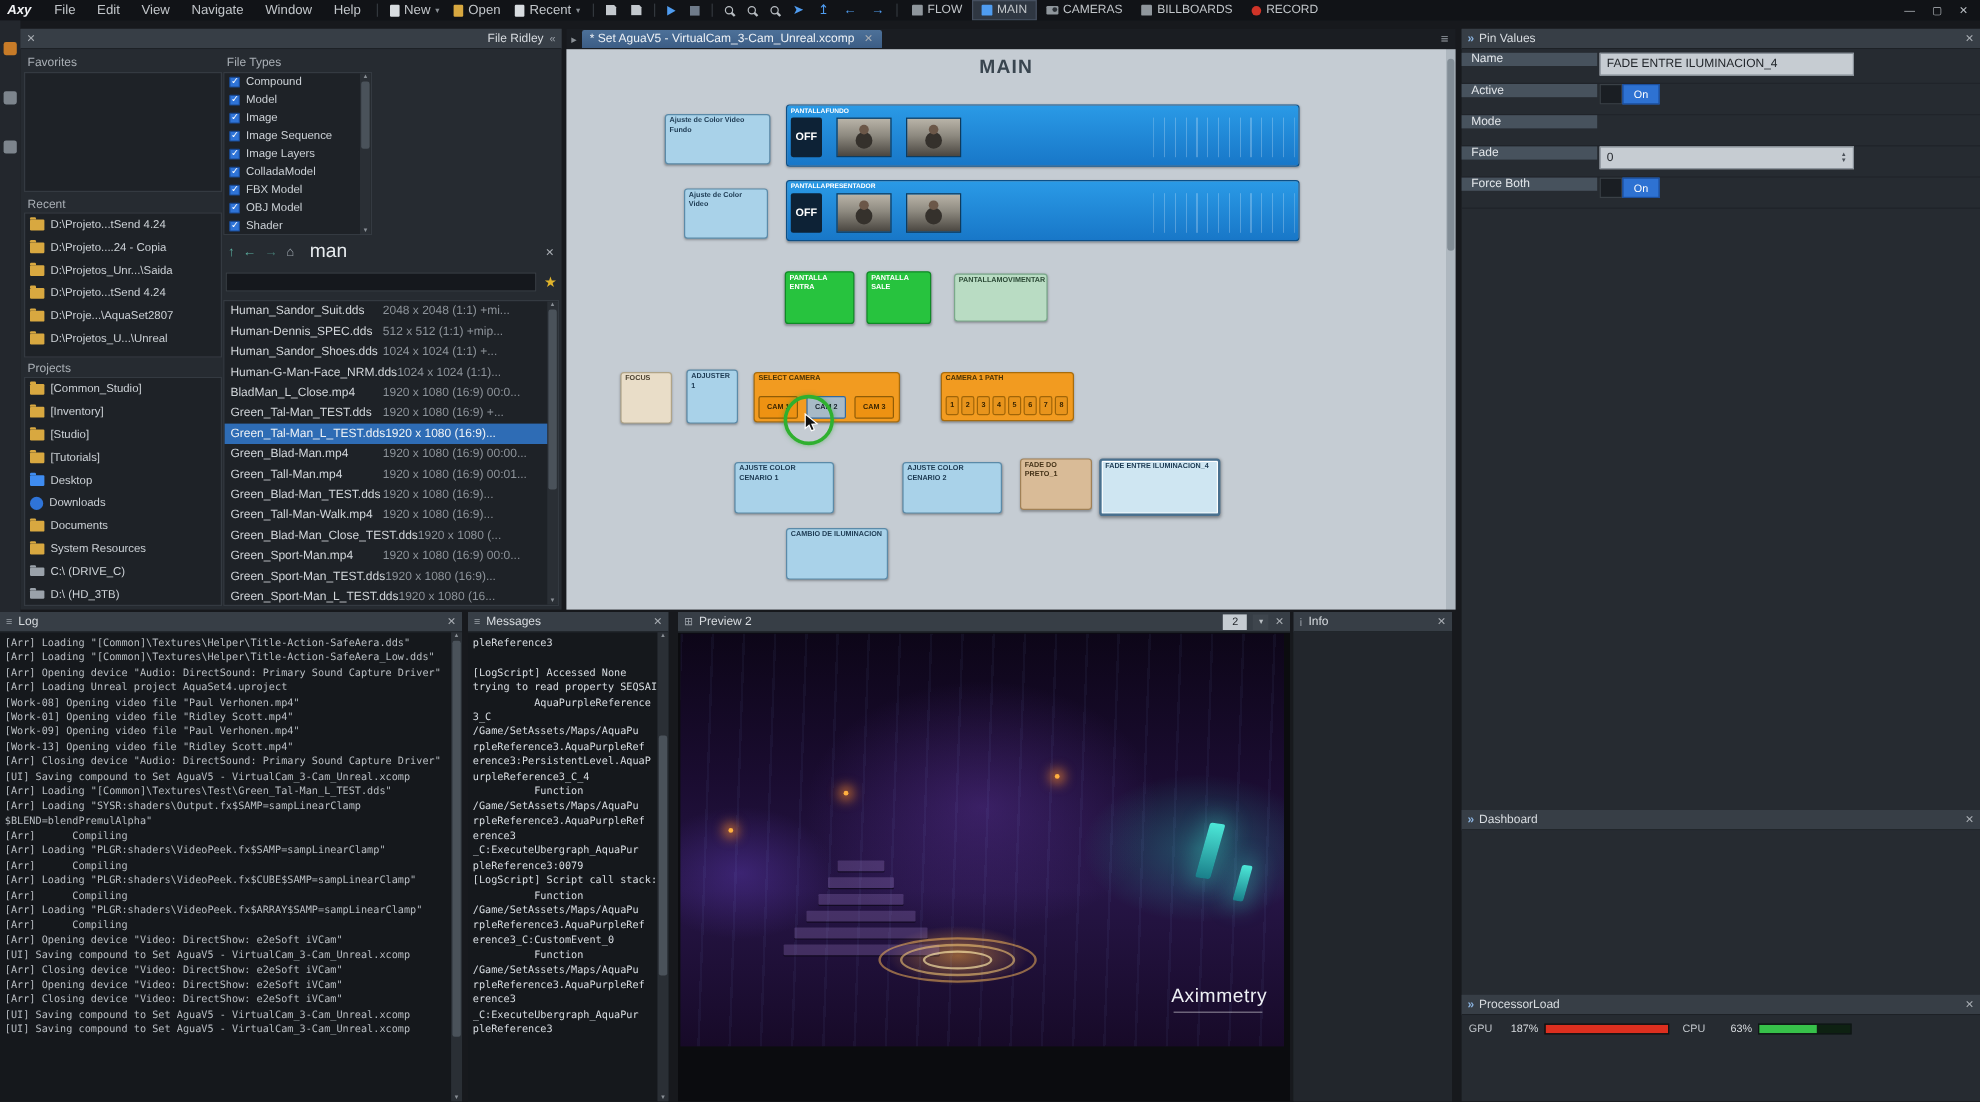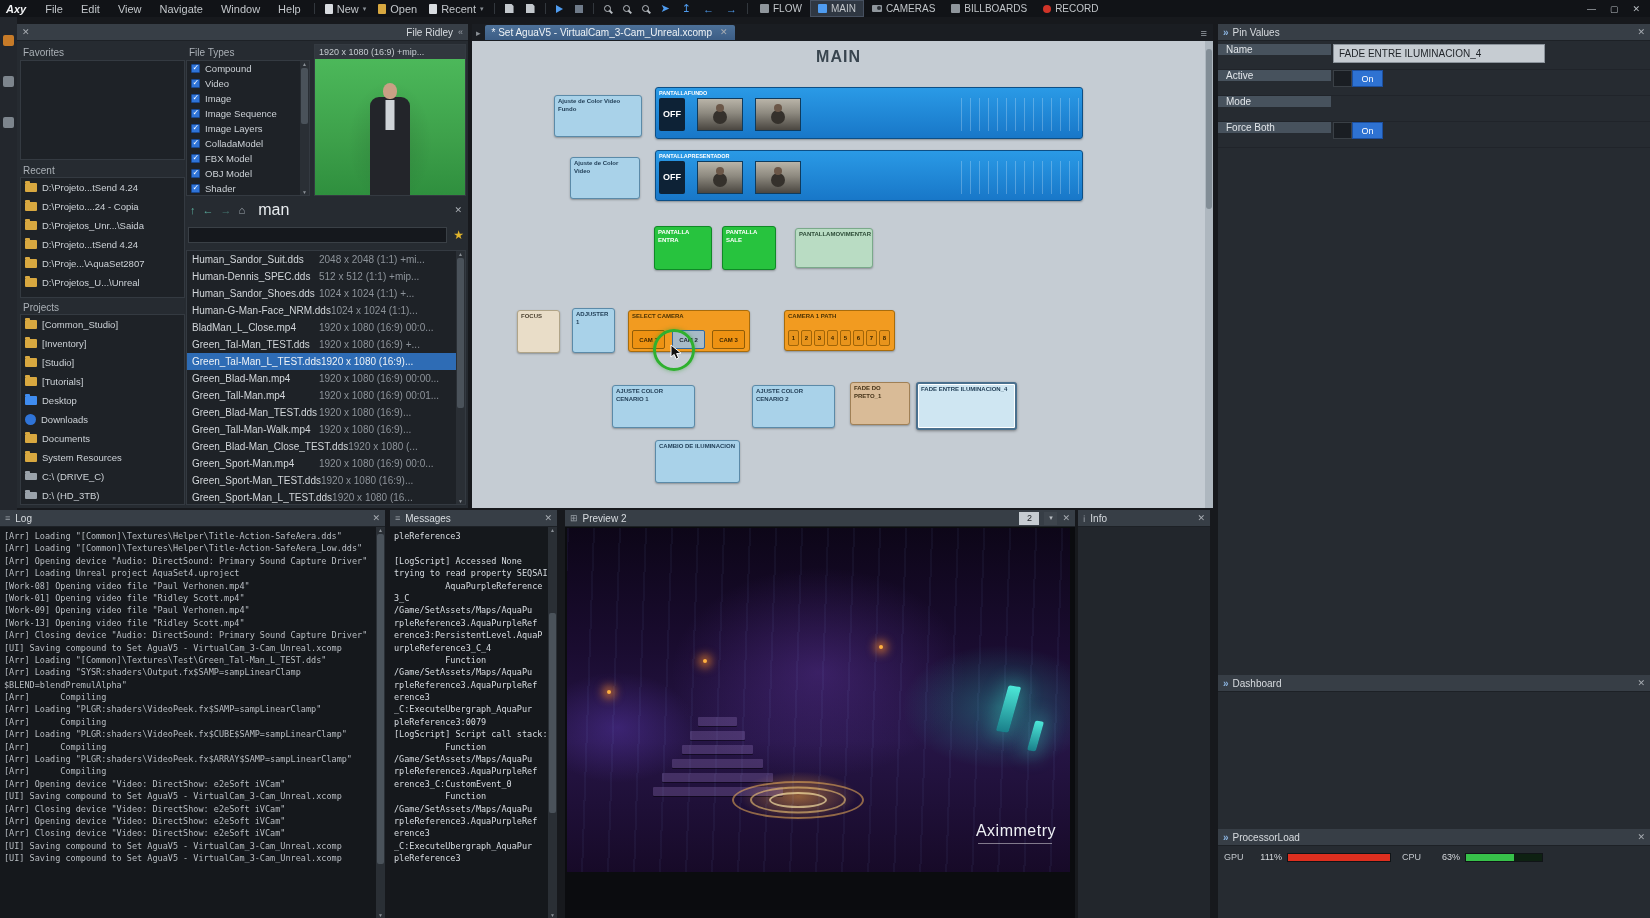--- a/index.html
+++ b/index.html
@@ -363,21 +363,21 @@
   <span class="sub-label" style="left:172px;top:23px">File Types</span>
   <div class="sub-box" style="left:169px;top:36px;width:124px;height:136px;overflow:hidden">
     <div>
 
     <div class="ftype">
           <span class="cb"></span>
           <span>Compound</span>
         </div>
         <div class="ftype">
           <span class="cb"></span>
-          <span>Video</span>
+          <span>Model</span>
         </div>
         <div class="ftype">
           <span class="cb"></span>
           <span>Image</span>
         </div>
         <div class="ftype">
           <span class="cb"></span>
           <span>Image Sequence</span>
         </div>
         <div class="ftype">
@@ -402,30 +402,20 @@
         </div>
       </div>
     <div class="vscroll">
         <span>▲</span>
         <span class="sb-thumb" style="height:56px"></span>
         <span class="sb-fill"></span>
         <span>▼</span>
       </div>
   </div>
 
-  <div id="fb-preview">
-    <div id="fb-preview-cap">1920 x 1080 (16:9) +mip...</div>
-    <div id="fb-preview-img">
-      <div class="figure">
-          <span class="body"></span>
-          <span class="shirt"></span>
-          <span class="head"></span>
-        </div>
-    </div>
-  </div>
 
   <div id="fb-nav">
     <span class="nav-ico">↑</span>
     <span class="nav-ico">←</span>
     <span class="nav-ico" style="opacity:.55">→</span>
     <span class="nav-ico nav-home">⌂</span>
     <span id="fb-path">man</span>
     <span class="spacer" style="flex:1"></span>
     <span class="x">✕</span>
   </div>
@@ -646,20 +636,32 @@
           <span class="toggle">
             <span class="tog-off"></span>
             <span class="tog-on">On</span>
           </span>
         </div>
     </div>
     <div class="prow">
       <div class="plabel">Mode</div>
     </div>
     <div class="prow">
+      <div class="plabel">Fade</div>
+      <div class="pval">
+          <span class="pwidget pspin">
+            <span>0</span>
+            <span class="spin-arrows">
+              <i>▲</i>
+              <i>▼</i>
+            </span>
+          </span>
+        </div>
+    </div>
+    <div class="prow">
       <div class="plabel">Force Both</div>
       <div class="pval">
           <span class="toggle">
             <span class="tog-off"></span>
             <span class="tog-on">On</span>
           </span>
         </div>
     </div>
   </div>
 
@@ -673,21 +675,21 @@
   <div id="proc-head" class="phead">
     <span class="dbl">»</span>
     <span>ProcessorLoad</span>
     <span class="spacer"></span>
     <span class="x">✕</span>
   </div>
 
   <div id="proc-rows">
     <div class="perfrow">
       <span class="perf-l">GPU</span>
-      <span class="perf-v">111%</span>
+      <span class="perf-v">187%</span>
       <span class="bar b1 red">
           <i style="width:100%"></i>
         </span>
       <span class="perf-l" style="margin-left:6px">CPU</span>
       <span class="perf-v">63%</span>
       <span class="bar b2 green">
           <i style="width:63%"></i>
         </span>
     </div>
   </div>

